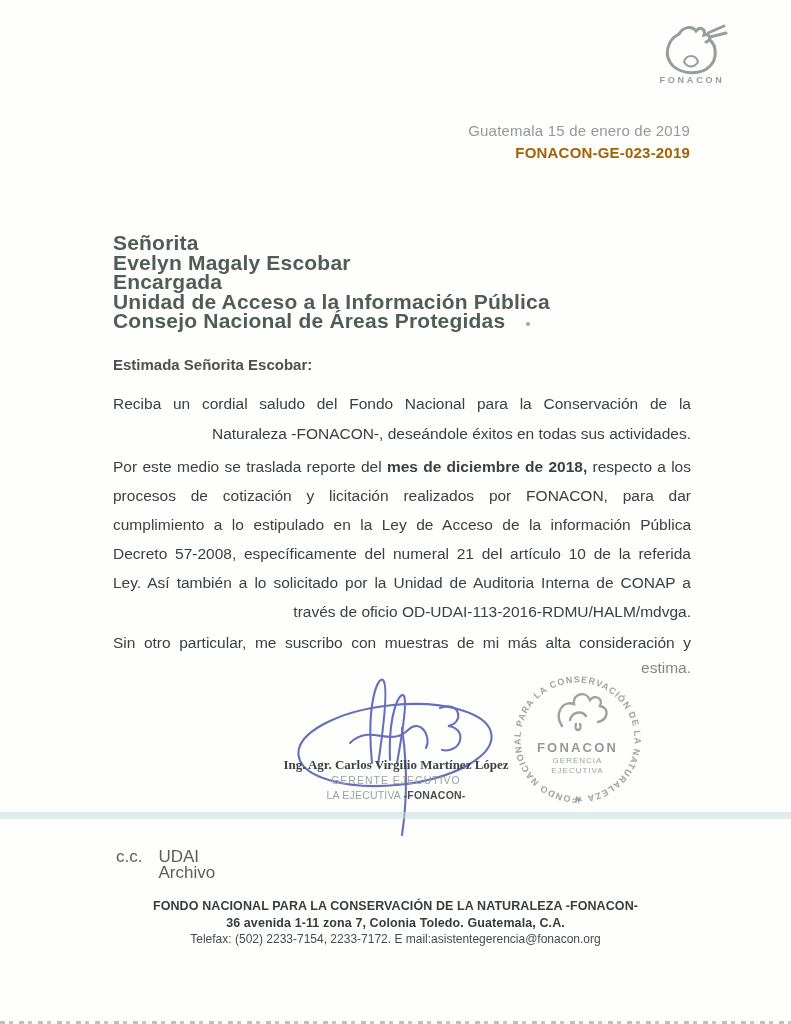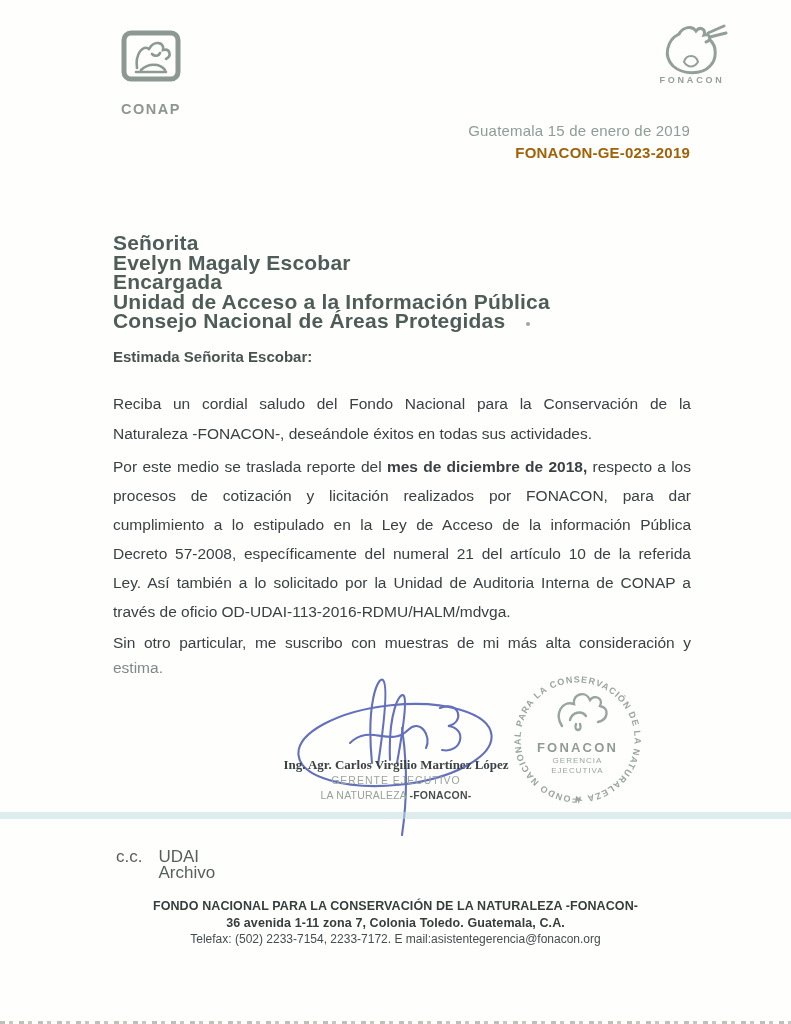--- a/index.html
+++ b/index.html
@@ -30,29 +30,29 @@
     font-size: 21px; font-weight: bold; line-height: 19.5px;
     color: #4e5d58; letter-spacing: .2px;
   }
   .dot-artifact {
     position: absolute; left: 526px; top: 322px;
     width: 4px; height: 4px; background: #8a8f8e; border-radius: 50%;
     opacity: .8;
   }
   
   .salutation {
-    position: absolute; left: 113px; top: 348px;
+    position: absolute; left: 113px; top: 356px;
     font-size: 15px; font-weight: bold; color: #48534f;
   }
   .para { position: absolute; left: 113px; width: 578px; font-size: 15.5px; color: #3b4143; }
   .p1 { top: 389px; line-height: 30px; }
   .p2 { top: 452px; line-height: 29px; }
   .p3 { top: 630px; line-height: 25px; }
   .jl { text-align: justify; text-align-last: justify; }
-  .ll { text-align: left; }
+  .ll { text-align: right; }
   .p3 .ll { color: #7d8b87; }
   .b { font-weight: bold; }
   
   .sig-scrawl { position: absolute; left: 290px; top: 668px; }
   .sig-text {
     position: absolute; left: 281px; top: 757px; width: 230px;
     text-align: center; line-height: 15px;
   }
   .sig-name {
     font-family: Liberation Serif, serif; font-weight: bold;
@@ -86,33 +86,20 @@
     background: repeating-linear-gradient(90deg, #8d8d85 0 5px, transparent 5px 9px, #9a9a90 9px 13px, transparent 13px 19px);
     opacity: .55;
   }
   svg text { font-family: "Liberation Sans", sans-serif; }
 </style>
 </head>
 <body>
 
 <div class="page">
 
-  <div class="conap-logo">
-    <svg width="70" height="94" viewBox="0 0 70 94">
-      <rect x="8" y="5" width="54" height="46" rx="7" fill="none" stroke="#8c9892" stroke-width="5"></rect>
-      <g fill="none" stroke="#8c9892" stroke-width="2.6" stroke-linecap="round">
-        <path d="M21,40 C19,26 27,16 33,21"></path>
-        <path d="M33,21 C38,12 49,14 47,22 C54,20 56,28 50,31"></path>
-        <path d="M25,42 C32,35 44,35 49,42"></path>
-        <path d="M36,26 C39,29 43,28 44,25"></path>
-        <path d="M20,44 L50,44"></path>
-      </g>
-      <text x="35" y="86" text-anchor="middle" font-size="14.5" font-weight="bold" letter-spacing="1.5" fill="#8c9892">CONAP</text>
-    </svg>
-  </div>
 
   <div class="fonacon-logo">
     <svg width="92" height="66" viewBox="0 0 92 66">
       <g fill="none" stroke="#93a09a" stroke-width="3" stroke-linecap="round">
         <path d="M33,12 C21,18 17,34 27,44 C37,53 56,53 64,44 C71,37 71,24 64,18"></path>
         <path d="M33,12 C37,5 46,3 50,9 C54,4 60,7 58,13 C64,11 66,18 60,20"></path>
         <path d="M62,11 L78,4 M64,15 L80,11"></path>
       </g>
       <path d="M38,40 C40,32 50,32 52,40 C48,46 42,46 38,40 Z" fill="none" stroke="#93a09a" stroke-width="2"></path>
       <text x="46" y="61" text-anchor="middle" font-size="9" font-weight="bold" letter-spacing="2.8" fill="#93a09a">FONACON</text>
@@ -162,21 +149,21 @@
       <path d="M100,92 C98,45 110,22 114,28 C118,36 110,78 107,95"></path>
       <path d="M60,75 C80,55 100,80 118,62 C130,50 142,68 136,80"></path>
       <path d="M150,40 C170,32 175,55 158,58 C178,60 172,86 152,82"></path>
       <path d="M112,60 C118,100 116,140 112,167"></path>
     </g>
   </svg>
 
   <div class="sig-text">
     <div class="sig-name">Ing. Agr. Carlos Virgilio Martínez López</div>
     <div class="sig-title">GERENTE EJECUTIVO</div>
-    <div class="sig-org"><span class="org-faint">LA NATURALEZA </span><span class="org-dark">-FONACON-</span></div>
+    <div class="sig-org"><span class="org-faint">LA EJECUTIVA </span><span class="org-dark">-FONACON-</span></div>
   </div>
 
   <svg class="stamp" width="155" height="155" viewBox="0 0 155 155">
     <defs>
       <path id="ring" d="M 77.5 134.5 A 57 57 0 1 1 77.6 134.5" fill="none"></path>
     </defs>
     <text font-size="9" letter-spacing="1.1" fill="#99a5a0" font-weight="bold">
       <textPath href="#ring">FONDO NACIONAL PARA LA CONSERVACIÓN DE LA NATURALEZA ★</textPath>
     </text>
     <g fill="none" stroke="#99a5a0" stroke-width="2.4" stroke-linecap="round">

